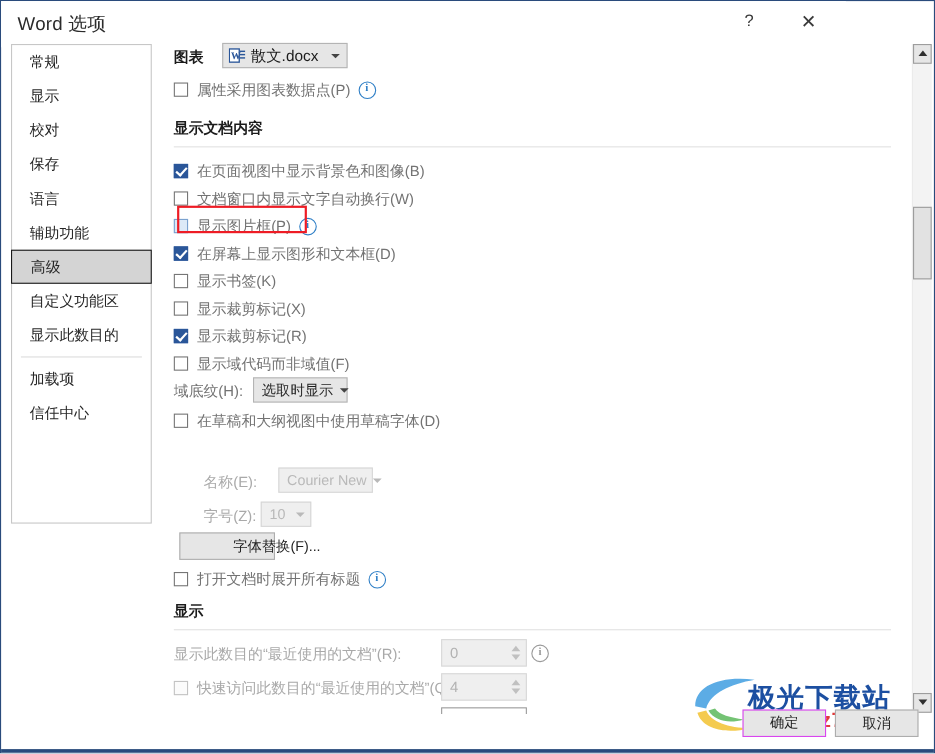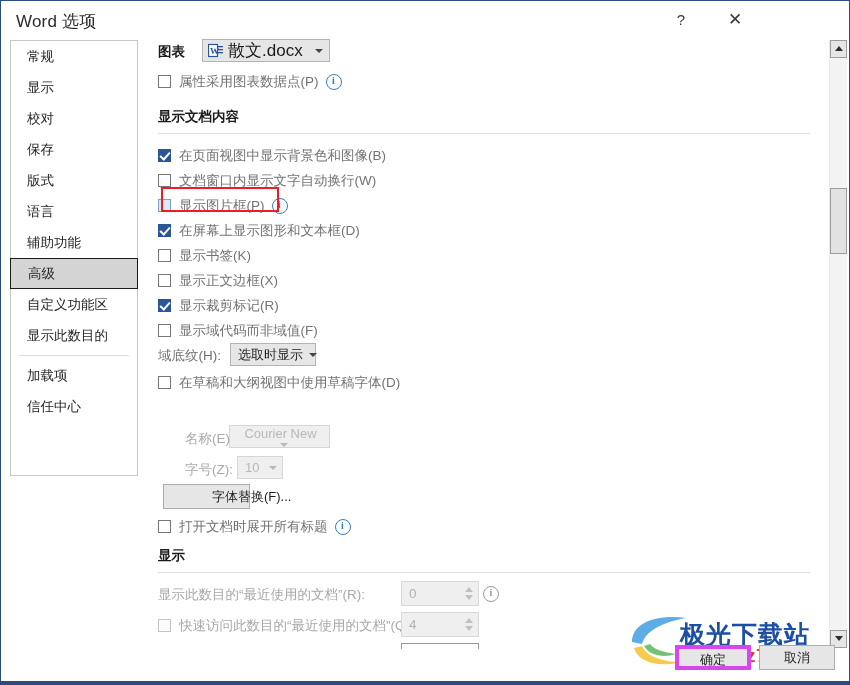--- a/index.html
+++ b/index.html
@@ -126,21 +126,21 @@
     padding: 0 6px 0 5px;
     cursor: default;
   }
   #doc-icon {
     width: 15px; height: 15px;
     margin-right: 5px;
     position: relative;
     flex: none;
   }
   #doc-name {
-    font-size: 17px;
+    font-size: 14px;
     color: #1b1b1b;
     white-space: nowrap;
   }
   .caret {
     width: 0; height: 0;
     border-left: 4px solid transparent;
     border-right: 4px solid transparent;
     border-top: 4px solid #444;
     margin-left: 12px;
     flex: none;
@@ -372,21 +372,21 @@
     box-sizing: border-box;
     font-size: 13px;
     line-height: 23px;
     text-align: center;
     color: #1f1f1f;
     cursor: default;
     z-index: 12;
   }
   #ok-button {
     right: 98px;
-    border: 4px solid #d946ef;
+    border: 1px solid #d946ef;
     line-height: 21px;
   }
   #cancel-button { right: 14px; }
 
   
   #watermark {
     position: absolute;
     right: 10px;
     bottom: 10px;
     width: 215px; height: 62px;
@@ -423,21 +423,20 @@
     <div id="title-text">Word 选项</div>
     <div class="titlebtn" id="help-button">?</div>
     <div class="titlebtn" id="close-button">✕</div>
   </div>
 
   <div id="sidebar">
     <div class="nav-item">常规</div>
     <div class="nav-item">显示</div>
     <div class="nav-item">校对</div>
     <div class="nav-item">保存</div>
-    <div class="nav-item">版式</div>
     <div class="nav-item">语言</div>
     <div class="nav-item">辅助功能</div>
     <div class="nav-item selected">高级</div>
     <div class="nav-item">自定义功能区</div>
     <div class="nav-item">显示此数目的</div>
     <div class="nav-sep"></div>
     <div class="nav-item">加载项</div>
     <div class="nav-item">信任中心</div>
   </div>
 
@@ -485,21 +484,21 @@
     <div class="opt-row" style="top:186px;">
       <span class="cb checked"></span>
       <span class="lbl">在屏幕上显示图形和文本框(D)</span>
     </div>
     <div class="opt-row" style="top:211px;">
       <span class="cb"></span>
       <span class="lbl">显示书签(K)</span>
     </div>
     <div class="opt-row" style="top:236px;">
       <span class="cb"></span>
-      <span class="lbl">显示正文边框(X)</span>
+      <span class="lbl">显示裁剪标记(X)</span>
     </div>
     <div class="opt-row" style="top:261px;">
       <span class="cb checked"></span>
       <span class="lbl">显示裁剪标记(R)</span>
     </div>
     <div class="opt-row" style="top:286px;">
       <span class="cb"></span>
       <span class="lbl">显示域代码而非域值(F)</span>
     </div>
 
@@ -512,21 +511,21 @@
     </div>
 
     <div class="opt-row" style="top:338px;">
       <span class="cb"></span>
       <span class="lbl">在草稿和大纲视图中使用草稿字体(D)</span>
     </div>
 
     <div class="opt-row" style="top:394px; left:36px;">
       <span class="lbl dim">名称(E):</span>
     </div>
-    <div class="combo disabled" style="left:80px; top:391px; width:101px;flex-direction:column;">
+    <div class="combo disabled" style="left:104px; top:391px; width:86px;">
       <span class="cval">Courier New</span>
       <span class="caret" style="margin-left:6px;"></span>
     </div>
 
     <div class="opt-row" style="top:425px; left:36px;">
       <span class="lbl dim">字号(Z):</span>
     </div>
     <div class="combo disabled" style="left:88px; top:422px; width:46px;">
       <span class="cval">10</span>
       <span class="caret" style="margin-left:6px;"></span>

